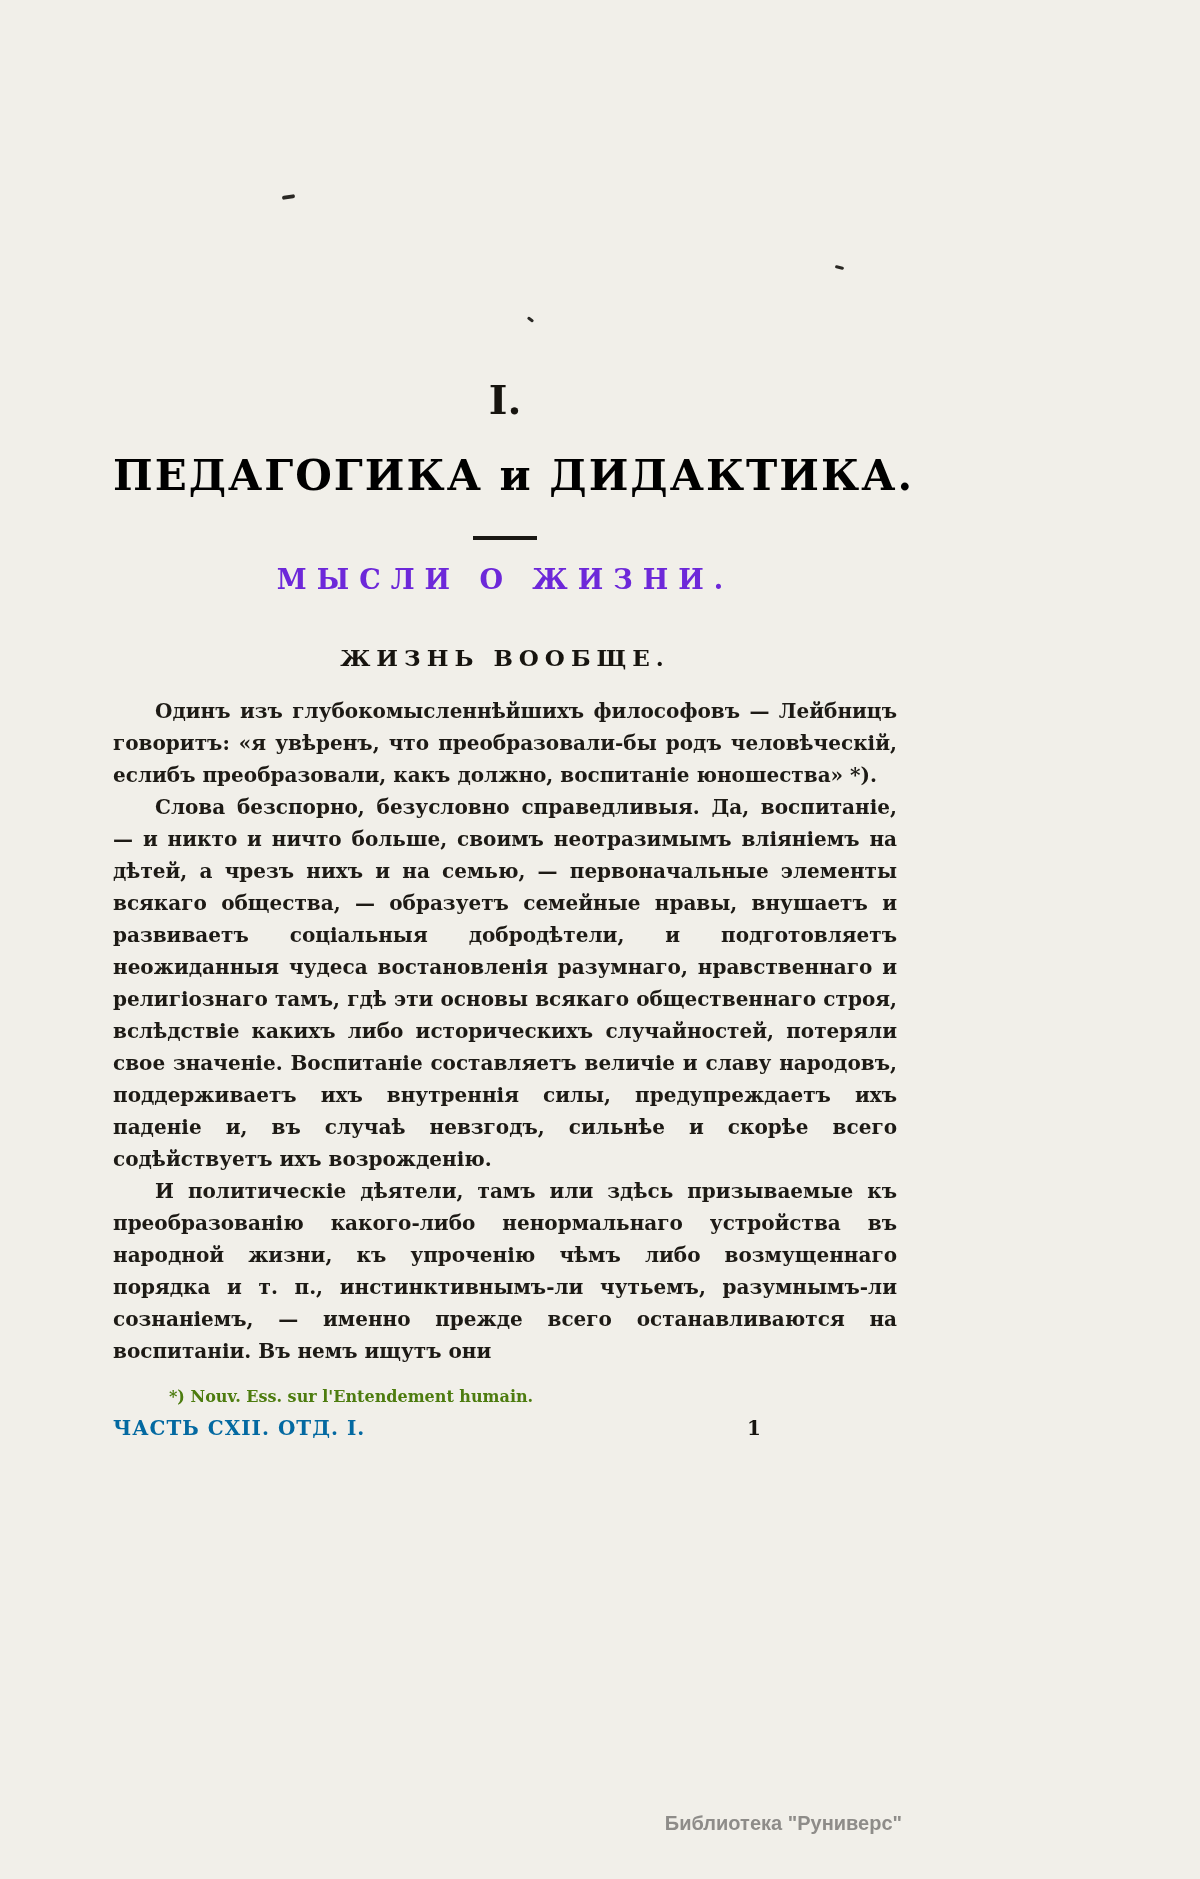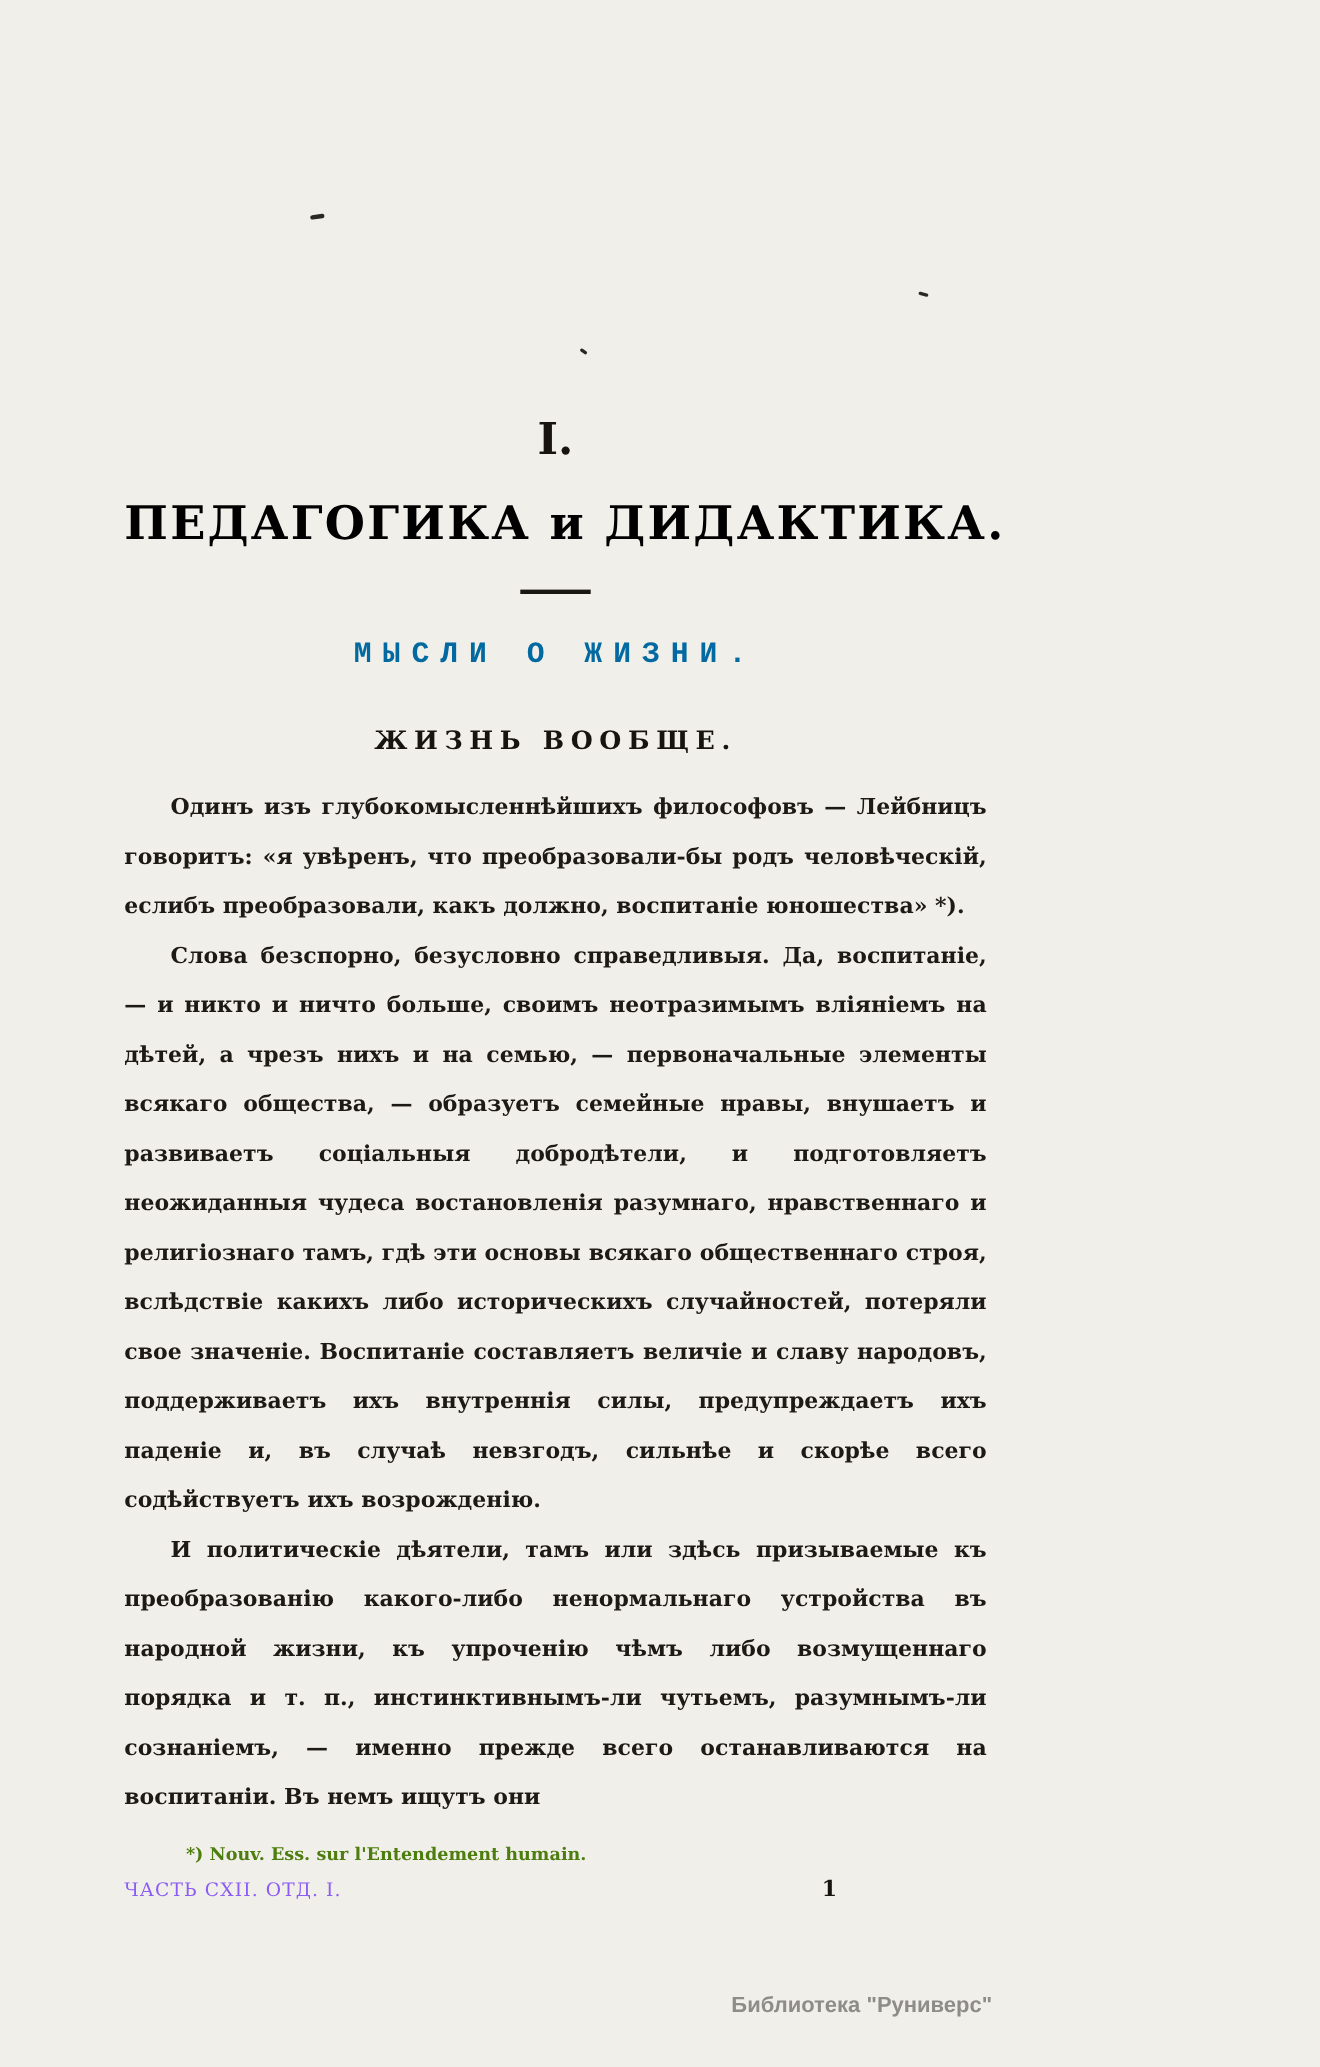--- a/index.html
+++ b/index.html
@@ -43,28 +43,27 @@
   }
 
   .divider {
     margin: 36px auto 0;
     width: 64px;
     height: 0;
     border-top: 4px solid #1a1713;
   }
 
   .article-title {
-    margin-top: 40px;
+    margin-top: 24px;
     text-align: center;
     font-size: 27px;
     font-weight: bold;
     letter-spacing: 10px;
     line-height: 32px;
-    color: #0369a1;
-    font-family: Liberation Mono, monospace;
+    color: #6d28d9;
   }
 
   .article-subtitle {
     margin-top: 28px;
     text-align: center;
     font-size: 16px;
     font-weight: bold;
     letter-spacing: 4px;
     color: #231f1a;
   }
@@ -76,45 +75,45 @@
     font-weight: bold;
     letter-spacing: 6px;
     color: #17140f;
   }
 
   .body-text { margin-top: 24px; }
 
   .body-para {
     font-size: 20px;
     font-weight: bold;
-    line-height: 45px;
+    line-height: 32px;
     text-align: justify;
     text-indent: 42px;
     color: #1d1a15;
   }
 
   .footnote {
     margin-top: 20px;
     padding-left: 56px;
     font-size: 16px;
     font-weight: bold;
     color: #4d7c0f;
   }
 
   .footer-line {
     margin-top: 10px;
     display: flex;
     align-items: baseline;
   }
 
   .footer-left {
-    font-size: 17px;
-    font-weight: normal;
+    font-size: 20px;
+    font-weight: bold;
     letter-spacing: 1px;
-    color: #8b5cf6;
+    color: #0369a1;
   }
 
   .page-number {
     margin-left: auto;
     margin-right: 136px;
     font-size: 20px;
     font-weight: bold;
     color: #17140f;
   }
 

